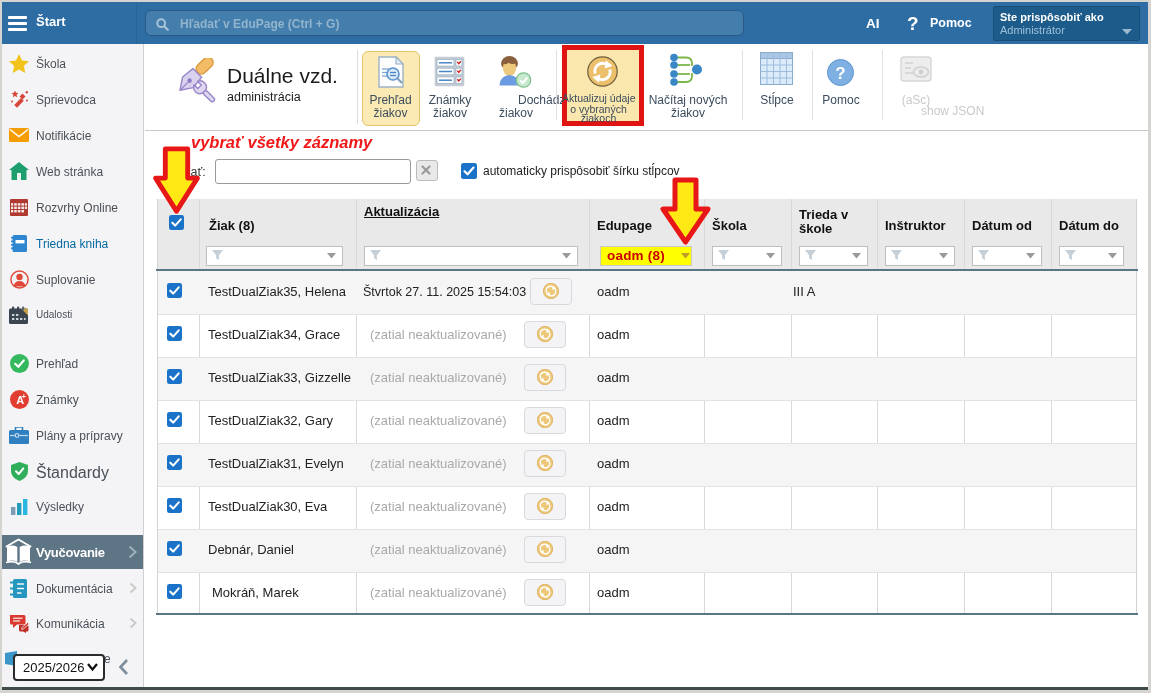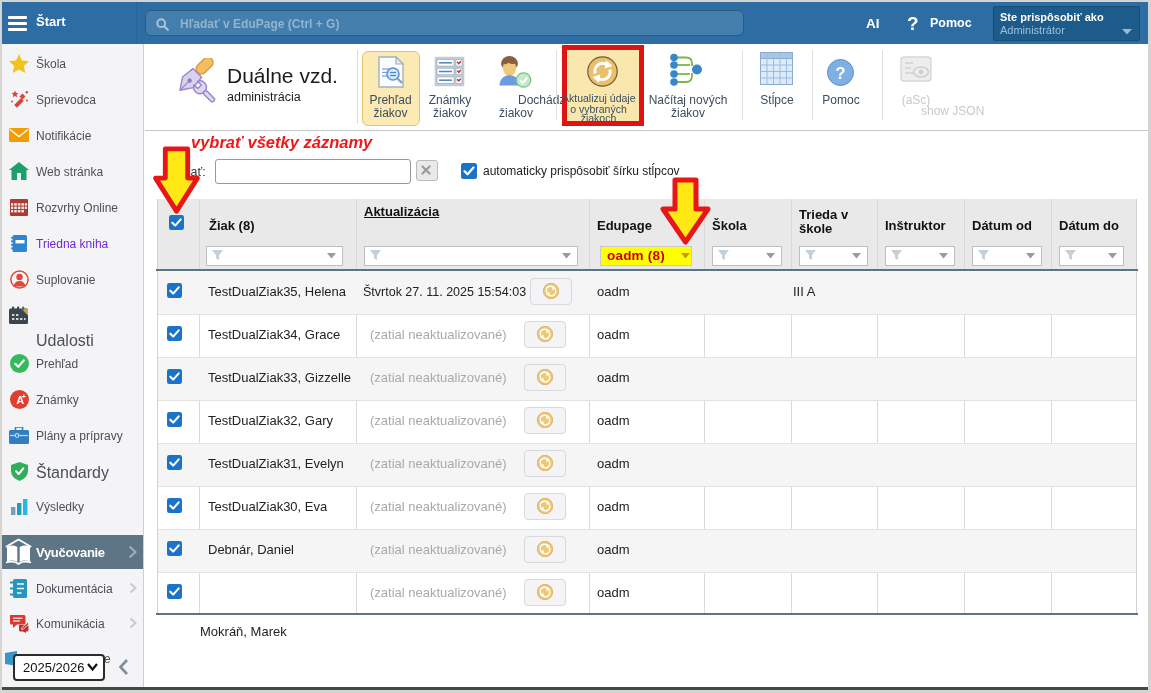--- a/index.html
+++ b/index.html
@@ -100,21 +100,21 @@
 <div class="txt" style="left:36px;top:201px;font-size:12px;color:#4b5058;">Rozvrhy Online</div>
 
 <svg class="abs" style="left:11px;top:235px;" width="16" height="17" viewBox="0 0 16 17">
       <rect x="1.5" width="14.5" height="17" rx="1.5" fill="#2e86d0"></rect>
       <rect x="0" y="2" width="2.4" height="1.6" fill="#2e86d0"></rect>
       <rect x="0" y="5.5" width="2.4" height="1.6" fill="#2e86d0"></rect>
       <rect x="0" y="9" width="2.4" height="1.6" fill="#2e86d0"></rect>
       <rect x="0" y="12.5" width="2.4" height="1.6" fill="#2e86d0"></rect>
       <rect x="4.5" y="5" width="9" height="3.4" fill="#fff"></rect>
     </svg>
-<div class="txt" style="left:36px;top:237px;font-size:12px;color:#6d28d9;">Triedna kniha</div>
+<div class="txt" style="left:36px;top:237px;font-size:12px;color:#0369a1;">Triedna kniha</div>
 
 <svg class="abs" style="left:10px;top:270px;" width="19" height="19" viewBox="0 0 19 19">
       <circle cx="9.5" cy="9.5" r="8.6" fill="none" stroke="#e04838" stroke-width="1.5"></circle>
       <circle cx="9.5" cy="7" r="3.2" fill="#e04838"></circle>
       <path d="M3.5 16.5 Q4.5 11 9.5 11 Q14.5 11 15.5 16.5 Z" fill="#e04838"></path>
     </svg>
 <div class="txt" style="left:36px;top:273px;font-size:12px;color:#4b5058;">Suplovanie</div>
 
 <svg class="abs" style="left:9px;top:306px;" width="19" height="18" viewBox="0 0 19 18">
       <rect y="2.5" width="19" height="15.5" rx="1.5" fill="#3b4550"></rect>
@@ -124,21 +124,21 @@
       <rect x="13" y="0.5" width="2.2" height="4" rx="1" fill="#5c666f"></rect>
       <g fill="#cfd4d8">
         <rect x="3" y="8" width="2.4" height="2"></rect>
         <rect x="7" y="8" width="2.4" height="2"></rect>
         <rect x="3" y="12" width="2.4" height="2"></rect>
         <rect x="7" y="12" width="2.4" height="2"></rect>
         <rect x="11" y="12" width="2.4" height="2"></rect>
         <rect x="15" y="12" width="1.6" height="2"></rect>
       </g>
     </svg>
-<div class="txt" style="left:36px;top:309px;font-size:16px;color:#4b5058;margin-top:23px;">Udalosti</div>
+<div class="txt" style="left:36px;top:309px;font-size:10px;color:#4b5058;">Udalosti</div>
 
 <svg class="abs" style="left:10px;top:354px;" width="19" height="19" viewBox="0 0 19 19">
       <circle cx="9.5" cy="9.5" r="9.5" fill="#35b95e"></circle>
       <polyline points="5.2,9.8 8.3,12.8 13.8,6.4" fill="none" stroke="#fff" stroke-width="2.2" stroke-linecap="round" stroke-linejoin="round"></polyline>
     </svg>
 <div class="txt" style="left:36px;top:357px;font-size:12px;color:#4b5058;">Prehľad</div>
 
 <svg class="abs" style="left:10px;top:390px;" width="19" height="19" viewBox="0 0 19 19">
       <circle cx="9.5" cy="9.5" r="9.5" fill="#e23d31"></circle>
       <text x="6.2" y="14" font-family="Liberation Sans" font-size="11" font-weight="bold" fill="#fff">A</text>
@@ -540,21 +540,21 @@
 <div class="name" style="left:208px;top:542px;">Debnár, Daniel</div>
 <div class="gray" style="left:370px;top:542px;">(zatial neaktualizované)</div>
 <div class="rbtn" style="left:524px;top:536px;"></div>
 <svg class="abs" style="left:537px;top:541px;" width="16" height="16" viewBox="0 0 16 16">
         <use href="#refr"></use>
       </svg>
 <div class="name" style="left:597px;top:542px;">oadm</div>
 <svg class="abs" style="left:167px;top:584px;" width="15" height="15" viewBox="0 0 16 16">
         <use href="#cbx16"></use>
       </svg>
-<div class="name" style="left:200px;top:585px;margin-top:39px;">Mokráň, Marek</div>
+<div class="name" style="left:212px;top:585px;">Mokráň, Marek</div>
 <div class="gray" style="left:370px;top:585px;">(zatial neaktualizované)</div>
 <div class="rbtn" style="left:524px;top:579px;"></div>
 <svg class="abs" style="left:537px;top:584px;" width="16" height="16" viewBox="0 0 16 16">
         <use href="#refr"></use>
       </svg>
 <div class="name" style="left:597px;top:585px;">oadm</div>
 </div>
 <svg width="0" height="0">
       <defs>
 <g id="funl">

